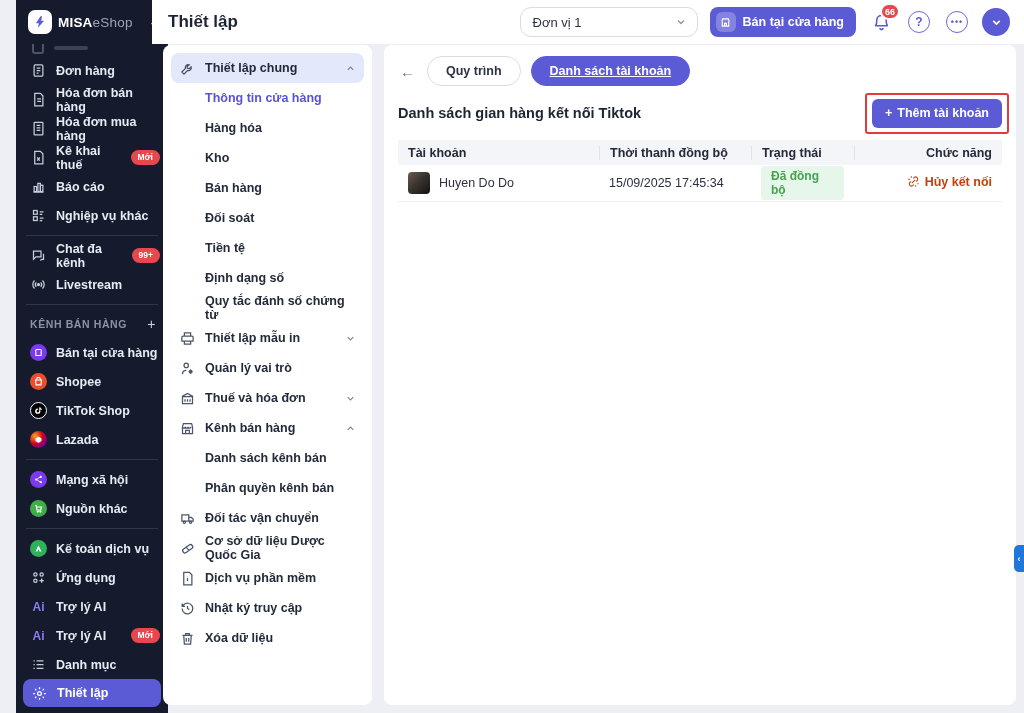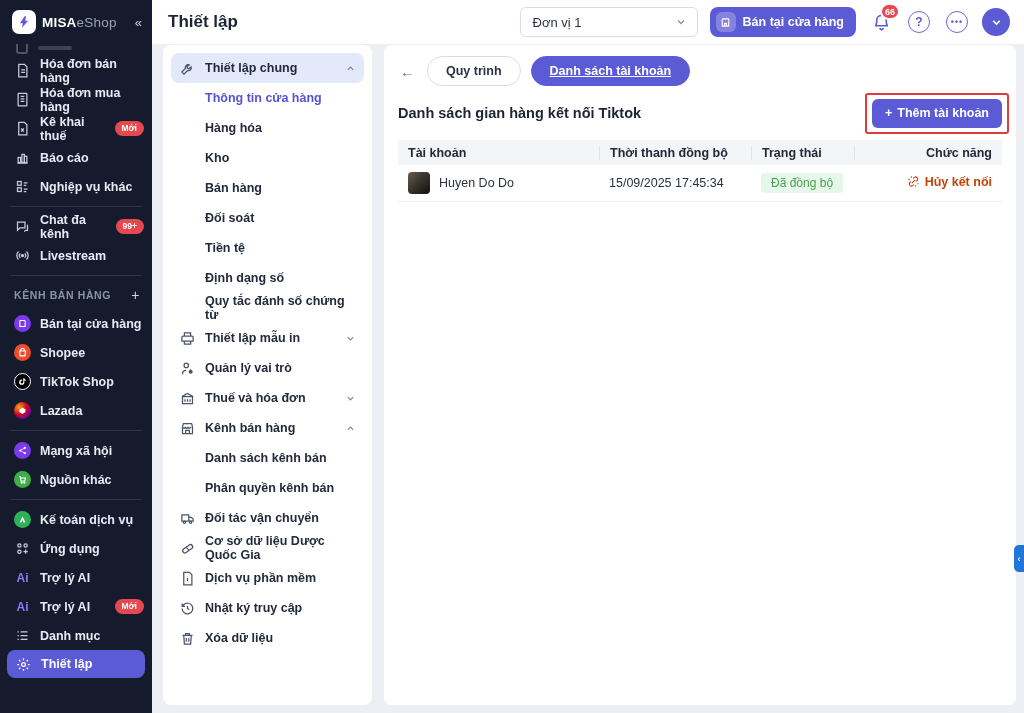--- a/index.html
+++ b/index.html
@@ -1,20 +1,20 @@
 <!DOCTYPE html>
 <html><head>
 <meta charset="utf-8">
 <style>
   * { margin:0; padding:0; box-sizing:border-box; }
   html,body { width:1024px; height:713px; overflow:hidden;
     font-family:"Liberation Sans","DejaVu Sans",sans-serif; background:#edeff4; }
 
   
-  .psidebar { position:absolute; left:0; top:0; width:152px; height:713px;
+  .psidebar { position:absolute; left:16px; top:0; width:152px; height:713px;
     background:#151b2d; color:#dfe4ee; overflow:hidden; }
   .logo-row { height:44px; display:flex; align-items:center; padding:0 10px 0 12px; gap:6px; }
   .logo-mark { width:24px; height:24px; background:#fff; border-radius:7px;
     display:flex; align-items:center; justify-content:center; flex:0 0 auto; }
   .brand { font-size:13.5px; font-weight:bold; color:#fff; letter-spacing:.2px; }
   .brand .lite { color:#9aa3b5; font-weight:normal; }
   .collapse { margin-left:auto; color:#cdd3e0; font-size:13px; cursor:pointer; }
   .partial { height:12px; display:flex; gap:10px; padding-left:16px; overflow:hidden; opacity:.55; }
   .partial i { display:block; width:12px; height:10px; border:2px solid #7d8699; border-top:none; border-radius:0 0 3px 3px; }
   .partial b { display:block; width:34px; height:4px; background:#5c6578; border-radius:2px; margin-top:2px; }
@@ -30,21 +30,21 @@
   .rbadge { margin-left:auto; background:#e5484d; color:#fff; font-size:8.5px; font-weight:bold;
     padding:3px 7px; border-radius:9px; line-height:1; }
   .cicon { width:17px; height:17px; border-radius:50%; display:flex; align-items:center; justify-content:center; flex:0 0 auto; }
   .ai-glyph { font-size:12px; font-weight:bold; color:#8b7bf4; font-style:normal; }
 
   
   .topbar { position:absolute; left:152px; top:0; right:0; height:44px; background:#fff;
     display:flex; align-items:center; padding:0 14px 0 16px; }
   .page-title { font-size:17px; font-weight:bold; color:#1d2433; }
   .top-right { margin-left:auto; display:flex; align-items:center; gap:12px; }
-  .unit-select { width:178px; height:30px; border:1px solid #d8dce4; border-radius:6px; background:#fff;
+  .unit-select { width:178px; height:30px; border:1px solid #d8dce4; border-radius:11px; background:#fff;
     display:flex; align-items:center; padding:0 10px 0 12px; font-size:13px; color:#2a3142; cursor:pointer; }
   .unit-select svg { margin-left:auto; color:#8a93a8; }
   .store-btn { height:30px; background:#5b5bd6; color:#fff; border:none; border-radius:8px;
     display:flex; align-items:center; gap:7px; padding:0 12px 0 6px; font-size:12.5px; font-weight:600; cursor:pointer; }
   .store-btn .chip { width:20px; height:20px; background:rgba(255,255,255,.25); border-radius:6px;
     display:flex; align-items:center; justify-content:center; }
   .iconbtn { position:relative; width:26px; height:26px; display:flex; align-items:center; justify-content:center;
     color:#5b5bd6; cursor:pointer; }
   .ring { width:22px; height:22px; border:1.6px solid #6a6ade; border-radius:50%;
     display:flex; align-items:center; justify-content:center; font-size:12px; font-weight:bold; color:#5b5bd6; }
@@ -87,21 +87,21 @@
   .tcell { padding:0 10px; }
   .c-acc { flex:1; }
   .c-time { width:152px; border-left:1px solid #dfe3ea; }
   .c-status { width:103px; border-left:1px solid #dfe3ea; }
   .c-func { width:148px; border-left:1px solid #dfe3ea; text-align:right; }
   .trow { display:flex; align-items:center; height:37px; border-bottom:1px solid #eceef2; font-size:12.5px; color:#2a3142; }
   .trow .c-time, .trow .c-status, .trow .c-func { border-left:none; }
   .acc-cell { display:flex; align-items:center; gap:9px; }
   .row-avatar { width:22px; height:22px; border-radius:4px;
     background:linear-gradient(135deg,#6d5a4e 0%,#3a3531 45%,#14100e 100%); flex:0 0 auto; }
-  .status-badge { display:inline-block; background:#e7f6ea; color:#48a14d; font-size:12px; font-weight:400;
+  .status-badge { display:inline-block; background:#e7f6ea; color:#48a14d; font-size:12px; font-weight:700;
     padding:3px 10px; border-radius:4px; }
   .action-link { color:#c2410c; font-weight:600; display:inline-flex; align-items:center; gap:5px; cursor:pointer; }
 
   
   .edge-tab { position:absolute; right:0; top:545px; width:10px; height:27px; background:#2176d9;
     border-radius:5px 0 0 5px; color:#fff; display:flex; align-items:center; justify-content:center;
     font-size:9px; font-weight:bold; cursor:pointer; }
 
   svg { display:block; }
 </style>
@@ -116,20 +116,29 @@
         </svg>
     </span>
     <span class="brand"><span>MISA</span><span class="lite">eShop</span></span>
     <span class="collapse">«</span>
   </div>
   <div class="partial">
       <i></i>
       <b></b>
     </div>
 
+  <div class="pitem">
+    <span class="picon">
+        <svg width="15" height="15" viewBox="0 0 24 24" fill="none" stroke="currentColor" stroke-width="2">
+          <rect x="5" y="3" width="14" height="18" rx="2"></rect>
+          <path d="M9 8h6M9 12h6M9 16h3"></path>
+        </svg>
+      </span>
+    <span>Đơn hàng</span>
+  </div>
   <div class="pitem">
     <span class="picon">
         <svg width="15" height="15" viewBox="0 0 24 24" fill="none" stroke="currentColor" stroke-width="2">
           <path d="M6 2h9l4 4v16H6z"></path>
           <path d="M10 11h6M10 15h6"></path>
         </svg>
       </span>
     <span>Hóa đơn bán hàng</span>
   </div>
   <div class="pitem">

